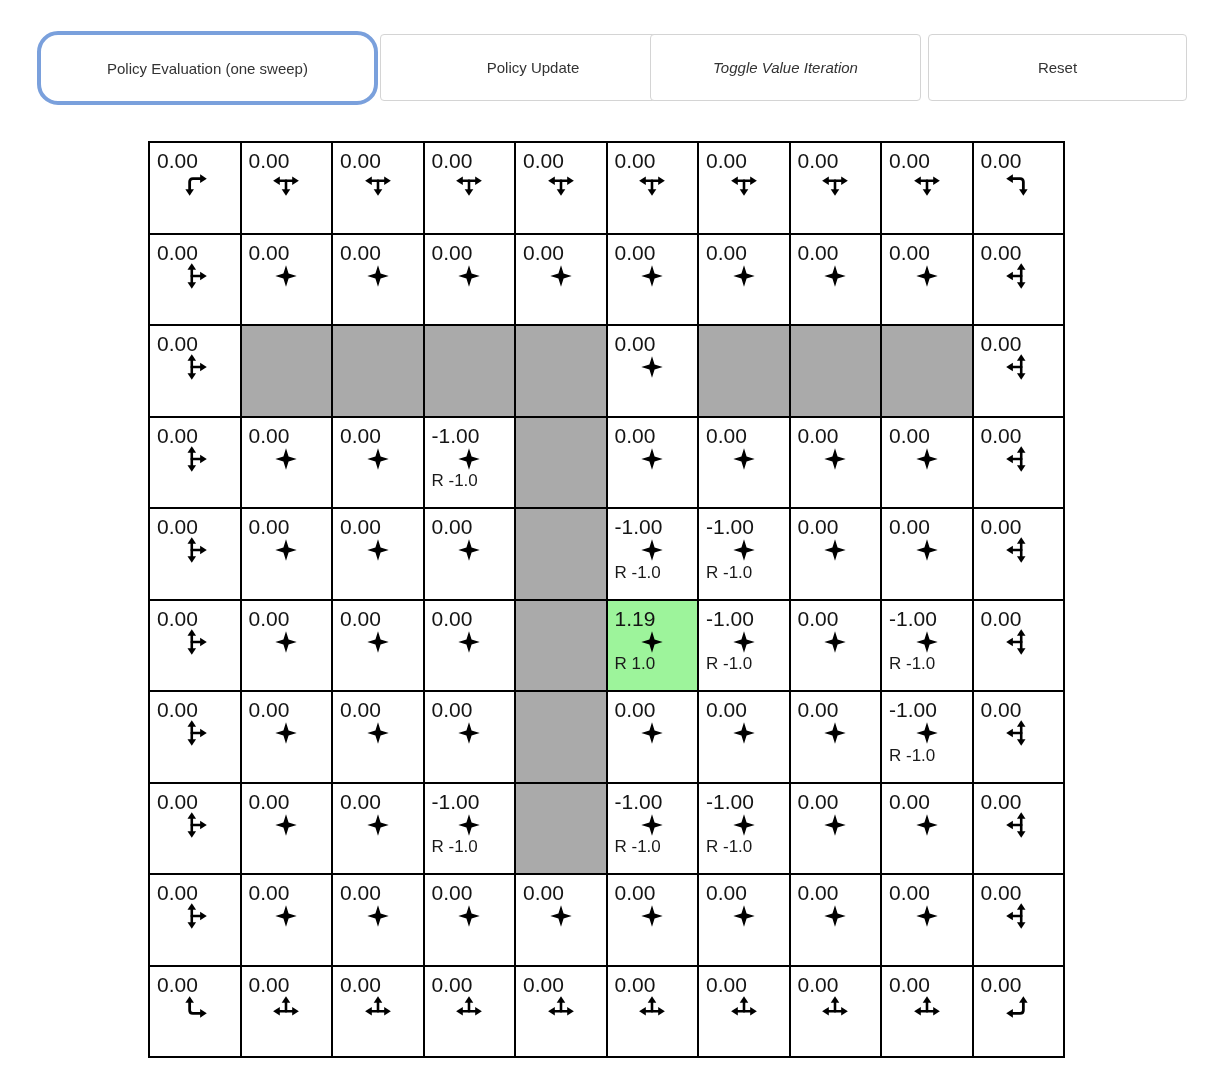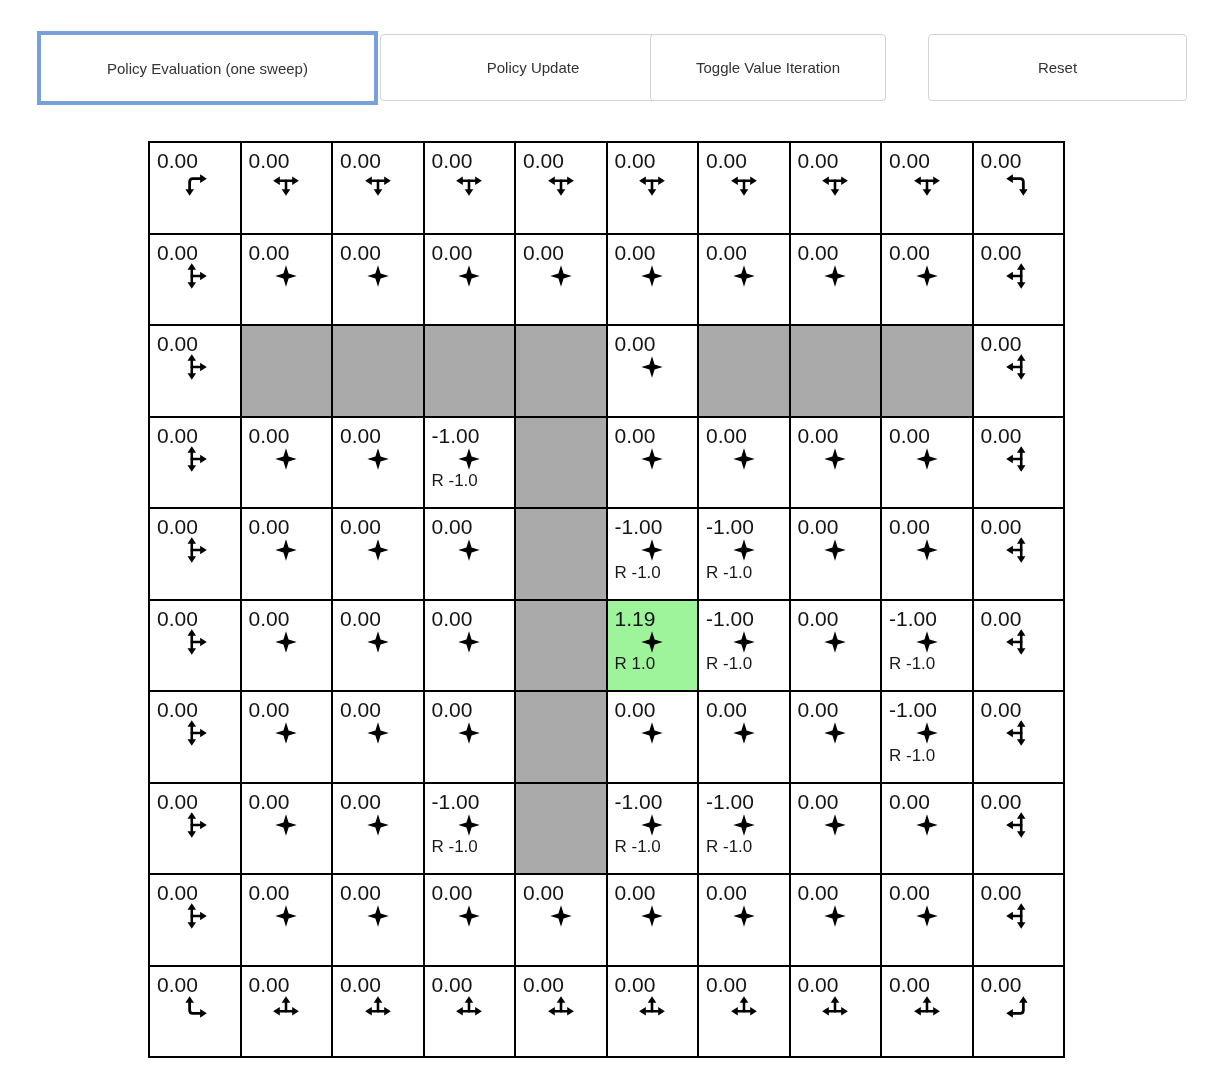--- a/index.html
+++ b/index.html
@@ -6,25 +6,25 @@
   body{
     width:1208px;height:1080px;position:relative;overflow:hidden;
     font-family:"Liberation Sans",sans-serif;
   }
   .btn{
     position:absolute;background:#fff;border:1px solid #d4d4d4;border-radius:4px;
     display:flex;align-items:center;justify-content:center;
     font-size:15px;color:#333;cursor:pointer;box-sizing:border-box;
   }
   .btn.focused{
-    border:4px solid #7AA0DC;border-radius:0;
+    border:4px solid #7AA0DC;border-radius:21px;
   }
   #btn0{left:37px;top:31px;width:341px;height:74px;}
   #btn1{left:380px;top:34px;width:306px;height:67px;}
-  #btn2{left:650px;top:34px;width:236px;height:67px;}
+  #btn2{left:650px;top:34px;width:271px;height:67px;font-style:italic;}
   #btn3{left:914px;top:34px;width:259px;height:67px;margin-left:14px;}
   .grid{
     position:absolute;left:148px;top:141px;width:917px;height:917px;
     box-sizing:border-box;border:2px solid #000;background:#000;
     display:grid;grid-template-columns:repeat(10,1fr);grid-template-rows:repeat(10,1fr);
     grid-gap:2px;
     text-decoration:underline;
   }
   .cell{position:relative;background:#fff;overflow:hidden;}
   .cell.wall{background:#AAAAAA;}

